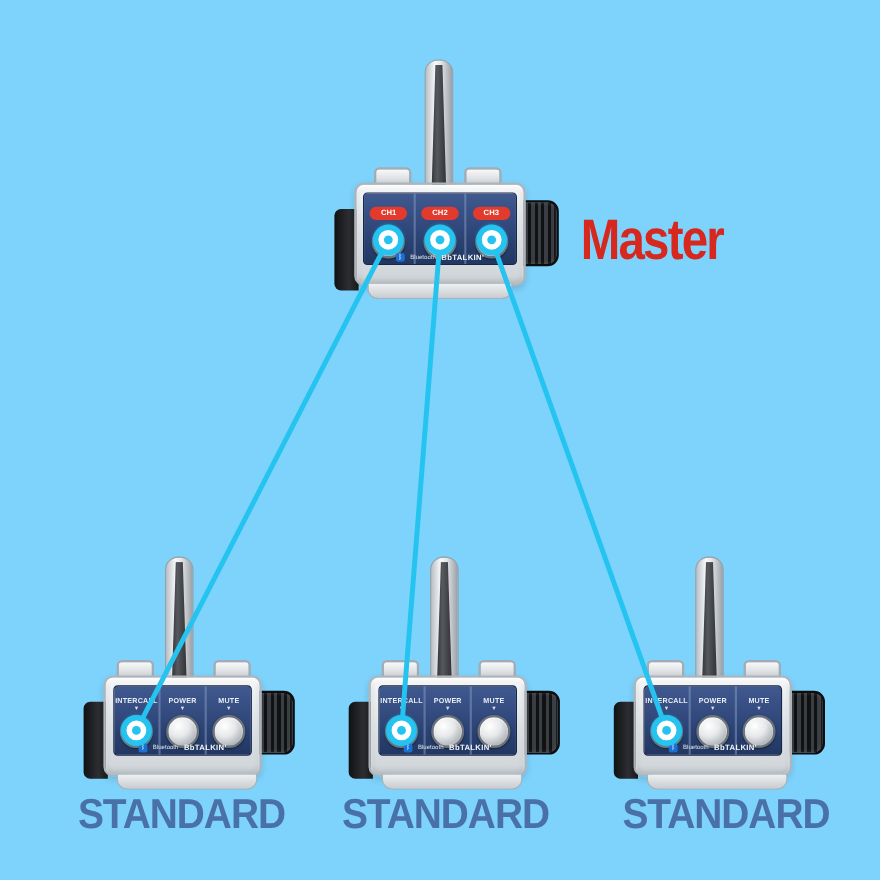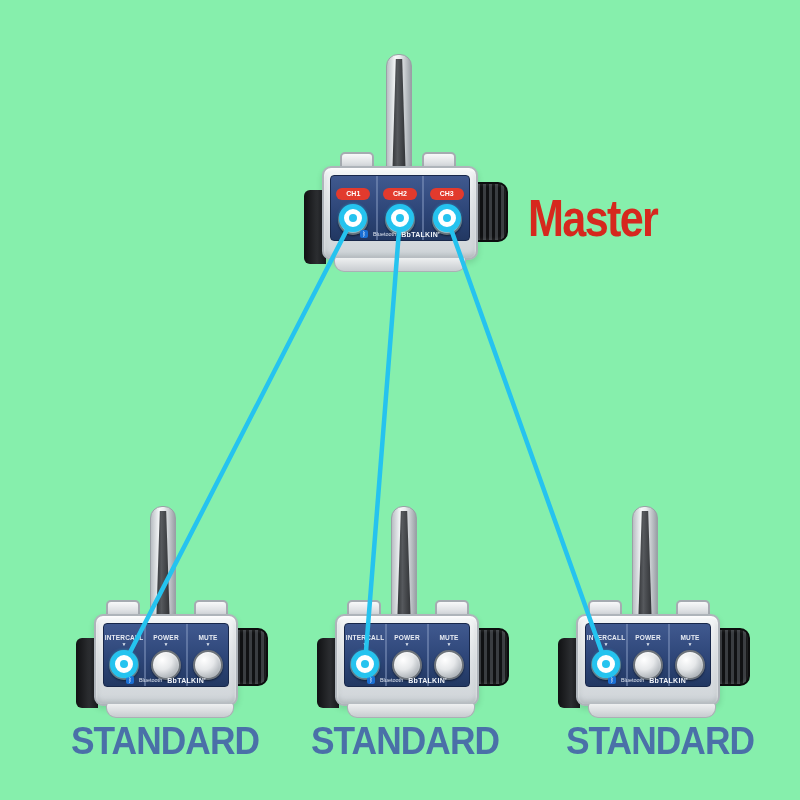--- a/index.html
+++ b/index.html
@@ -1,17 +1,17 @@
 <!DOCTYPE html>
 <html><head>
 <meta charset="utf-8">
 <style>
   html,body{margin:0;padding:0;}
   body{font-family:"Liberation Sans","DejaVu Sans",sans-serif;background:#fff;}
-  .canvas{position:relative;width:800px;height:800px;background:#86efac;overflow:hidden;}
+  .canvas{position:relative;width:800px;height:800px;background:#7dd3fc;overflow:hidden;}
 
   
   .lines{position:absolute;left:0;top:0;z-index:20;pointer-events:none;}
 
   
   .marker{position:absolute;width:28px;height:28px;border-radius:50%;
     border:5px solid #25c3ef;background:#fff;box-sizing:border-box;
     display:flex;align-items:center;justify-content:center;z-index:30;
     box-shadow:0 0 3px rgba(37,195,239,.6);}
   .marker-dot{width:8px;height:8px;border-radius:50%;background:#25c3ef;}

